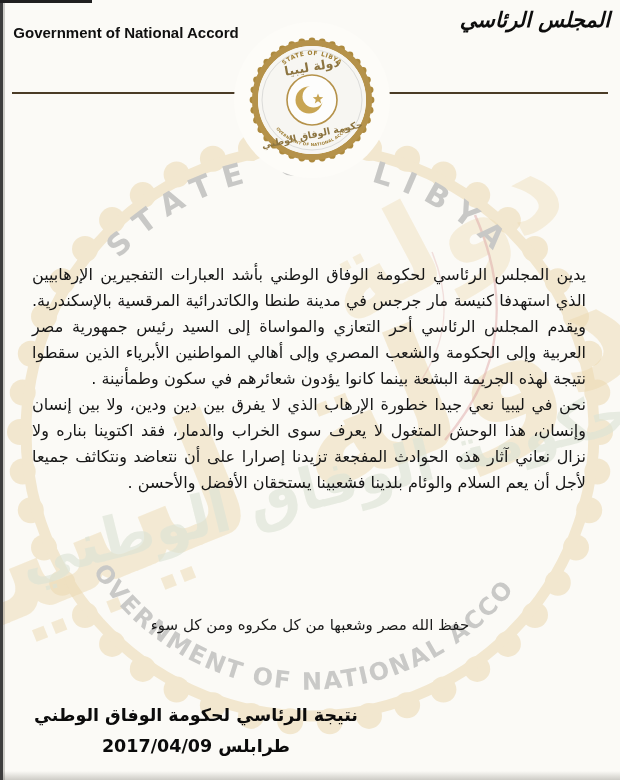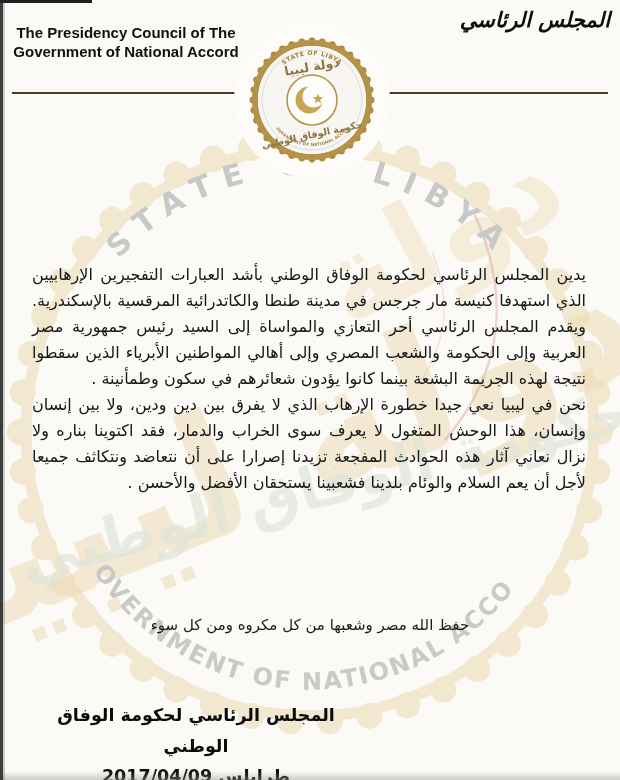--- a/index.html
+++ b/index.html
@@ -118,21 +118,20 @@
       <textPath href="#wmArcTop" startOffset="50%" text-anchor="middle">STATE OF LIBYA</textPath>
     </text>
     <text font-size="24" font-weight="bold" fill="#c9c9c7" letter-spacing="2">
       <textPath href="#wmArcBot" startOffset="50%" text-anchor="middle">GOVERNMENT OF NATIONAL ACCORD</textPath>
     </text>
   </svg>
 
   <div class="rule"></div>
 
   <div class="hdr-en">
-    <div>The Presidency Council of The</div>
     <div>Government of National Accord</div>
   </div>
 
   <div class="hdr-ar">
     <div>المجلس الرئاسي</div>
   </div>
 
   <svg class="seal" viewBox="0 0 170 170" aria-hidden="true">
     <defs>
       <path id="sealArcTop" d="M 50.5 56.1 A 45 45 0 0 1 119.5 56.1" fill="none"></path>
@@ -198,21 +197,21 @@
 
 
   <div class="body-text">
     <p>يدين المجلس الرئاسي لحكومة الوفاق الوطني بأشد العبارات التفجيرين الإرهابيين الذي استهدفا كنيسة مار جرجس في مدينة طنطا والكاتدرائية المرقسية بالإسكندرية. ويقدم المجلس الرئاسي أحر التعازي والمواساة إلى السيد رئيس جمهورية مصر العربية وإلى الحكومة والشعب المصري وإلى أهالي المواطنين الأبرياء الذين سقطوا نتيجة لهذه الجريمة البشعة بينما كانوا يؤدون شعائرهم في سكون وطمأنينة .</p>
     <p>نحن في ليبيا نعي جيدا خطورة الإرهاب الذي لا يفرق بين دين ودين، ولا بين إنسان وإنسان، هذا الوحش المتغول لا يعرف سوى الخراب والدمار، فقد اكتوينا بناره ولا نزال نعاني آثار هذه الحوادث المفجعة تزيدنا إصرارا على أن نتعاضد ونتكاثف جميعا لأجل أن يعم السلام والوئام بلدينا فشعبينا يستحقان الأفضل والأحسن .</p>
   </div>
 
   <div class="prayer">حفظ الله مصر وشعبها من كل مكروه ومن كل سوء</div>
 
   <div class="signature">
-    <div>المجلس الرئاسي لحكومة الوفاق الوطني</div>
+    <div>نتيجة الرئاسي لحكومة الوفاق الوطني</div>
     <div>طرابلس 2017/04/09</div>
   </div>
 
   <div class="edge-left"></div>
   <div class="edge-left-soft"></div>
   <div class="edge-top"></div>
   <div class="edge-bottom"></div>
 
 </div>
 

